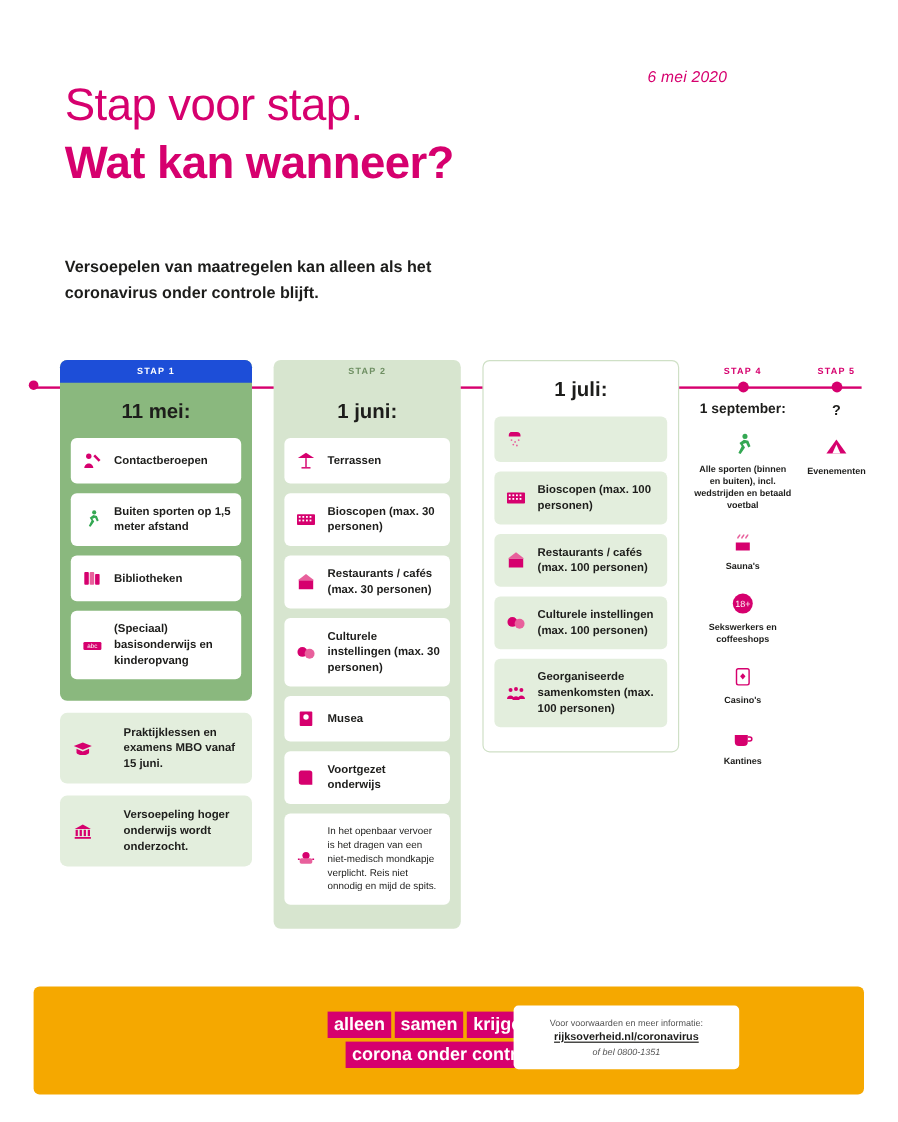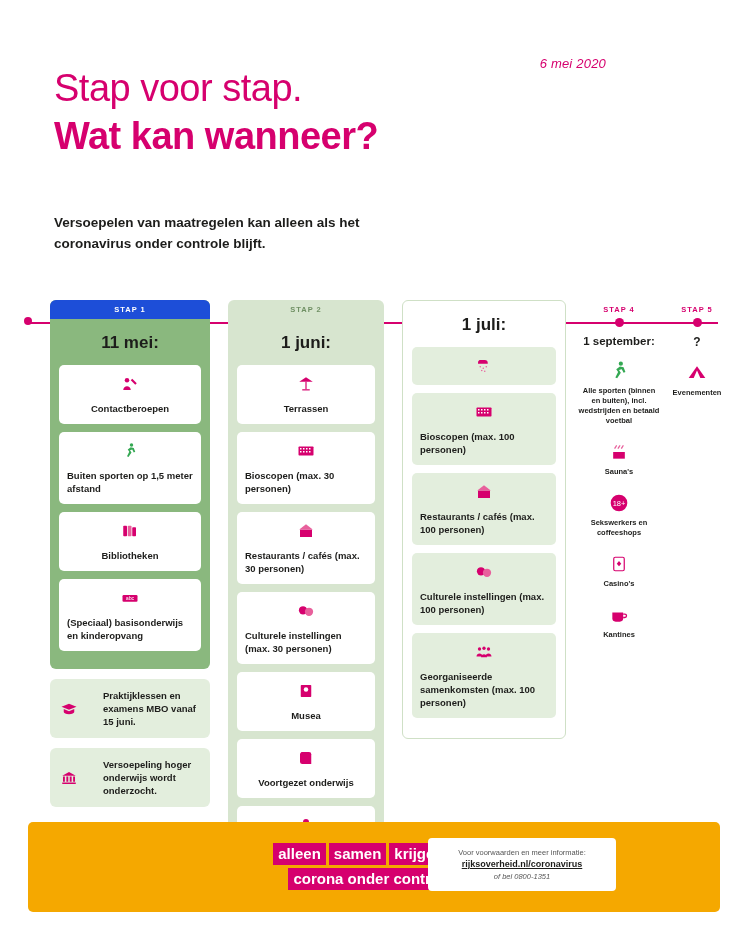--- a/index.html
+++ b/index.html
@@ -172,21 +172,20 @@
   
   .item {
     background: #ffffff;
     border-radius: 5px;
     margin: 0 9px 8px 9px;
     padding: 9px 8px 9px 8px;
     display: flex;
     align-items: center;
     gap: 8px;
     min-height: 20px;
-    flex-direction: column;
   }
   .item.green {
     background: #e3eedd;
   }
   .item-text {
     font-size: 9.5px;
     line-height: 13px;
     font-weight: bold;
     color: #1d1d1b;
   }
@@ -458,20 +457,21 @@
       </div>
 
       <div class="item">
         <span class="ico">
           <svg width="18" height="18" viewBox="0 0 24 24">
               <circle cx="12" cy="8" r="4" fill="#d6006e"></circle>
               <rect x="5" y="11" width="14" height="6" rx="2" fill="#e8609c"></rect>
               <path d="M3 12h2M19 12h2" stroke="#d6006e" stroke-width="1.5"></path>
             </svg>
         </span>
+        <span class="item-text thin">In het openbaar vervoer is het dragen van een niet-medisch mondkapje verplicht. Reis niet onnodig en mijd de spits.</span>
       </div>
     </div>
   </div>
 
   <div class="col" id="col3">
     <div class="c3-panel">
       <div class="col-date">1 juli:</div>
 
       <div class="item green">
         <span class="ico">

